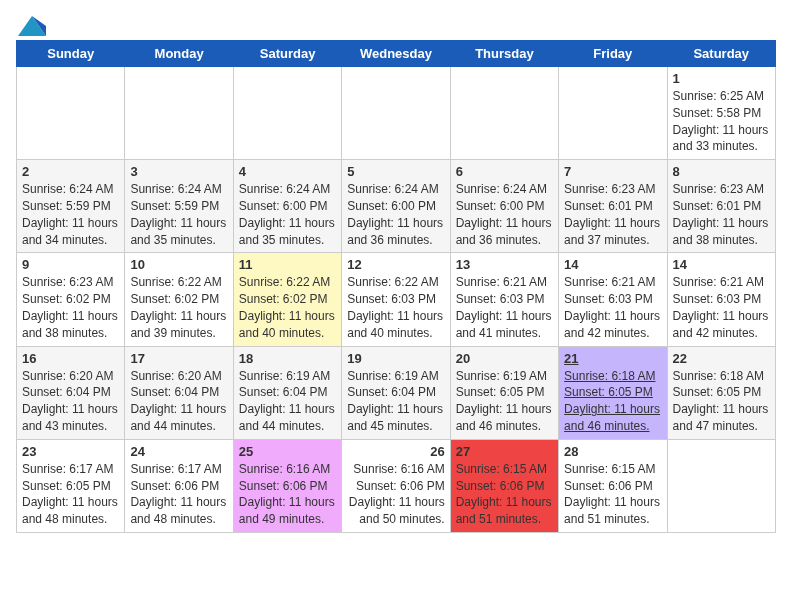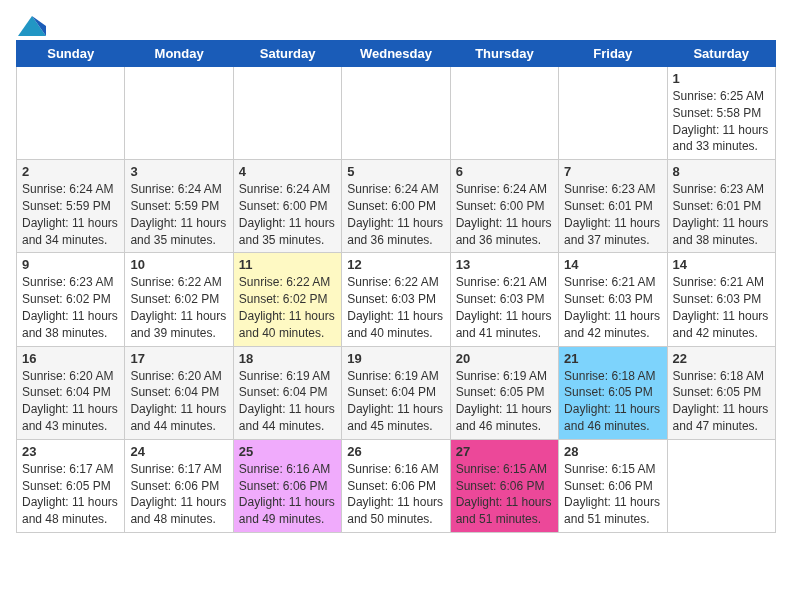--- a/index.html
+++ b/index.html
@@ -270,21 +270,21 @@
 Daylight: 11 hours
 and 45 minutes.</div>
         </td>
         <td style="background: rgb(245, 245, 245); margin-top: 42px;">
           <span class="day-num">20</span>
           <div class="day-info" style="white-space: pre-line;">Sunrise: 6:19 AM
 Sunset: 6:05 PM
 Daylight: 11 hours
 and 46 minutes.</div>
         </td>
-        <td style="background: #7dd3fc;">
+        <td style="background: #c4b5fd; text-decoration: underline;">
           <span class="day-num">21</span>
           <div class="day-info" style="white-space: pre-line;">Sunrise: 6:18 AM
 Sunset: 6:05 PM
 Daylight: 11 hours
 and 46 minutes.</div>
         </td>
         <td style="background: rgb(245, 245, 245);">
           <span class="day-num">22</span>
           <div class="day-info" style="white-space: pre-line;">Sunrise: 6:18 AM
 Sunset: 6:05 PM
@@ -307,28 +307,28 @@
 Daylight: 11 hours
 and 48 minutes.</div>
         </td>
         <td style="background: #f0abfc;">
           <span class="day-num">25</span>
           <div class="day-info" style="white-space: pre-line;">Sunrise: 6:16 AM
 Sunset: 6:06 PM
 Daylight: 11 hours
 and 49 minutes.</div>
         </td>
-        <td style="background: rgb(255, 255, 255);">
+        <td style="background: rgb(255, 255, 255); text-align: right;">
           <span class="day-num">26</span>
           <div class="day-info" style="white-space: pre-line;">Sunrise: 6:16 AM
 Sunset: 6:06 PM
 Daylight: 11 hours
 and 50 minutes.</div>
         </td>
-        <td style="background: #ec4899;">
+        <td style="background: #ef4444;">
           <span class="day-num">27</span>
           <div class="day-info" style="white-space: pre-line;">Sunrise: 6:15 AM
 Sunset: 6:06 PM
 Daylight: 11 hours
 and 51 minutes.</div>
         </td>
         <td style="background: rgb(255, 255, 255);">
           <span class="day-num">28</span>
           <div class="day-info" style="white-space: pre-line;">Sunrise: 6:15 AM
 Sunset: 6:06 PM

